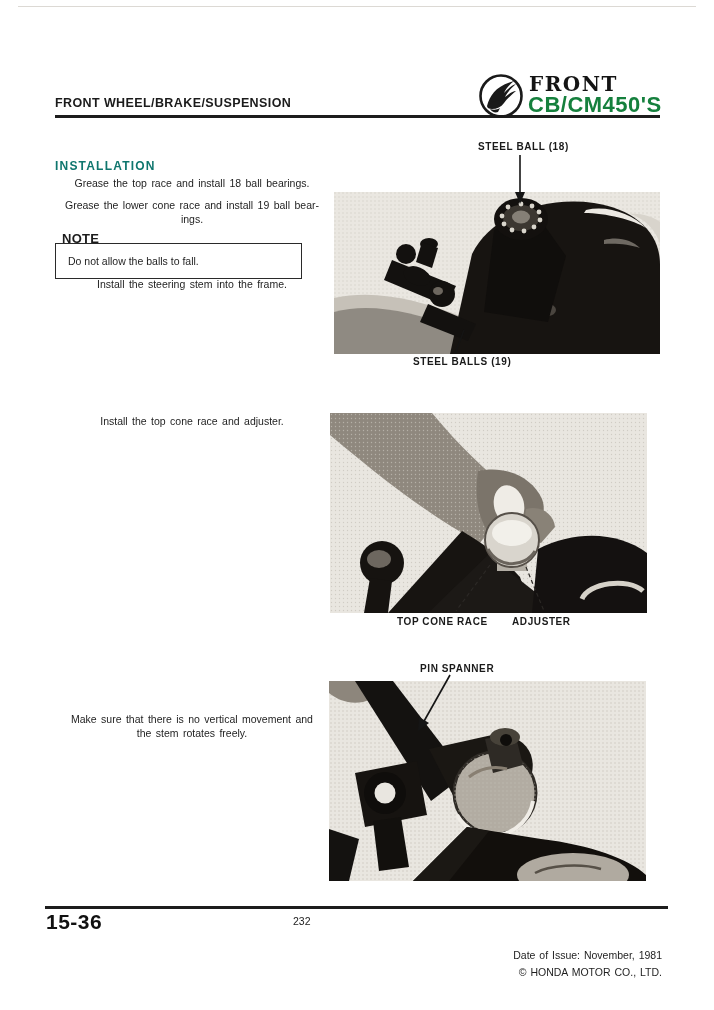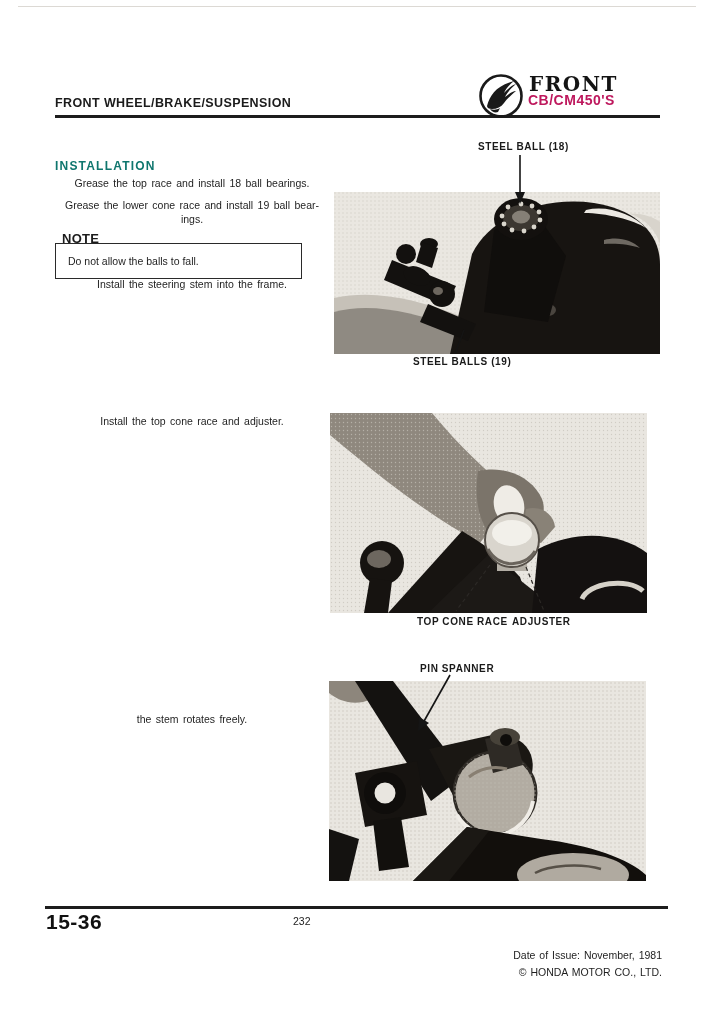--- a/index.html
+++ b/index.html
@@ -22,21 +22,21 @@
   .hdr-rule { position:absolute; left:55px; top:115px; width:605px; height:3px; background:#1d1d1d; }
   .logo-wrap { position:absolute; left:478px; top:72px; width:184px; height:46px; }
   .logo-circle { position:absolute; left:0; top:1px; }
   .brand-word {
     position:absolute; left:51px; top:0px;
     font-family:"DejaVu Serif", serif; font-weight:bold;
     font-size:20px; letter-spacing:1.5px; color:#141414;
   }
   .model-word {
     position:absolute; left:50px; top:20px;
-    font-size:14px; font-weight:bold; letter-spacing:.5px; color:#be185d;
+    font-size:22px; font-weight:bold; letter-spacing:.5px; color:#15803d;
   }
 
   
   .section-heading {
     position:absolute; left:55px; top:159px;
     font-size:12px; font-weight:bold; letter-spacing:1.2px; color:#0f766e;
   }
   .body-par { position:absolute; left:55px; width:274px; font-size:10.5px; line-height:14px; word-spacing:1.5px; color:#1e1e1e;text-align:center; }
   .p1 { top:176px; }
   .p2 { top:198px; }
@@ -53,21 +53,21 @@
 
   
   .photo { position:absolute; display:block; }
   .photo1 { left:334px; top:192px; }
   .photo2 { left:330px; top:413px; }
   .photo3 { left:329px; top:681px; }
 
   .fig-label { position:absolute; font-size:10px; font-weight:bold; letter-spacing:.6px; color:#1a1a1a; white-space:nowrap; }
   .lbl-steelball18 { left:478px; top:141px; }
   .lbl-steelballs19 { left:413px; top:356px; }
-  .lbl-topconerace { left:397px; top:616px;margin-left:20px; }
+  .lbl-topconerace { left:397px; top:616px; }
   .lbl-adjuster { left:512px; top:616px; }
   .lbl-pinspanner { left:420px; top:663px; }
 
   .callout { position:absolute; }
   .arrow-steelball { left:511px; top:154px; }
   .arrow-pinspanner { left:408px; top:671px; }
 
   
   .ftr-rule { position:absolute; left:45px; top:906px; width:623px; height:2.5px; background:#1d1d1d; }
   .ftr-code { position:absolute; left:46px; top:910px; font-size:21px; font-weight:bold; letter-spacing:.5px; color:#111; }
@@ -100,20 +100,21 @@
     <div>Grease the lower cone race and install 19 ball bear-</div>
     <div>ings.</div>
   </div>
   <div class="note-label">NOTE</div>
   <div class="note-box">
     <span>Do not allow the balls to fall.</span>
   </div>
   <div class="body-par p3">Install the steering stem into the frame.</div>
   <div class="body-par p4">Install the top cone race and adjuster.</div>
   <div class="body-par p6">
+    <div>Make sure that there is no vertical movement and</div>
     <div>the stem rotates freely.</div>
   </div>
 
   <svg class="photo photo1" width="326" height="162" viewBox="0 0 326 162">
     <defs>
       <pattern id="ht1" width="4" height="4" patternUnits="userSpaceOnUse">
         <circle cx="1" cy="1" r="0.7" fill="#c2bdb4"></circle>
       </pattern>
     </defs>
     <rect width="326" height="162" fill="#eae7e1"></rect>

